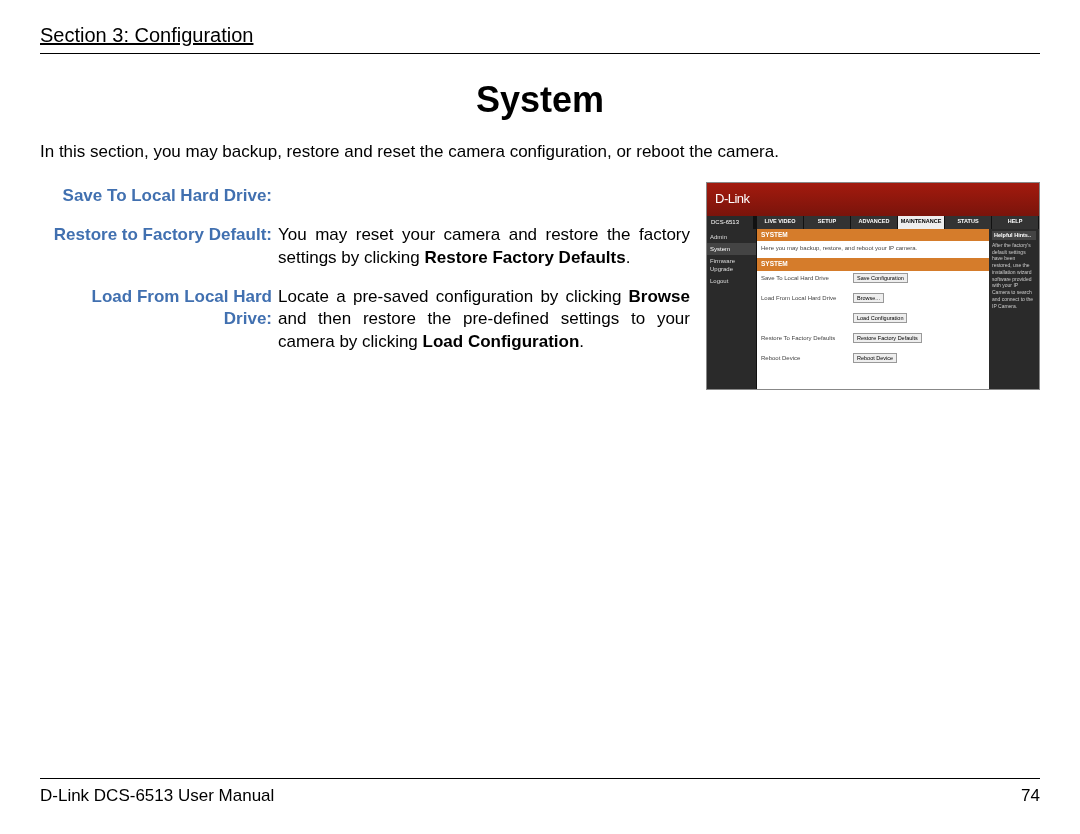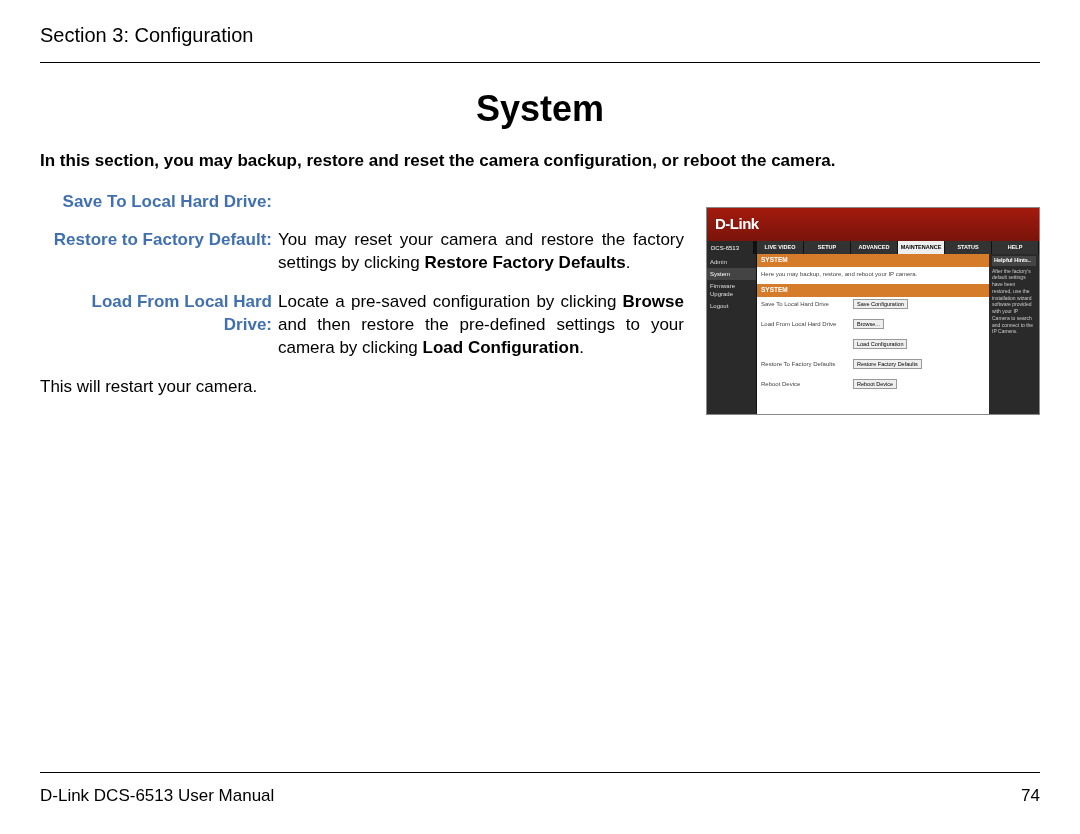--- a/index.html
+++ b/index.html
@@ -9,40 +9,40 @@
     height: 834px;
     background: #fff;
     color: #000;
     padding: 22px 40px 16px 40px;
     position: relative;
     font-size: 17px;
     line-height: 1.35;
   }
   .header {
     border-bottom: 1.5px solid #000;
-    padding-bottom: 13px;
+    padding-bottom: 4px;
     margin-bottom: 22px;
     font-size: 20px;
     font-weight: 400;
+    text-decoration: underline;
   }
   h1.title {
     text-align: center;
     font-size: 36px;
     font-weight: 700;
     margin-bottom: 16px;
   }
   .intro {
     margin-bottom: 18px;
     font-size: 17px;
-    font-weight: bold;
   }
   .content-area {
     display: flex;
-    align-items: flex-end;
-    gap: 22px;
+    align-items: center;
+    gap: 16px;
   }
   .defs {
     flex: 1;
   }
   .row {
     display: flex;
     margin-bottom: 16px;
   }
   .term {
     width: 238px;
@@ -70,22 +70,22 @@
     overflow: hidden;
   }
   .shot .banner {
     height: 33px;
     background: linear-gradient(#a31a0e, #7a140b);
     display: flex;
     align-items: center;
     padding-left: 8px;
   }
   .dlink-logo {
-    font-weight: 700;
-    font-size: 15px;
+    font-weight: 400;
+    font-size: 13px;
     color: #fff;
     letter-spacing: -0.5px;
   }
   .shot .navrow {
     height: 13px;
     background: #1a1a1a;
     display: flex;
     align-items: stretch;
     font-size: 6px;
   }
@@ -173,21 +173,21 @@
     padding: 1px 2px;
     margin-bottom: 2px;
     font-size: 5.5px;
   }
 
   .footer {
     position: absolute;
     left: 40px; right: 40px;
     bottom: 26px;
     border-top: 1.5px solid #000;
-    padding-top: 12px;
+    padding-top: 6px;
     display: flex;
     justify-content: space-between;
     font-size: 17px;
   }
 </style>
 </head>
 <body>
 
 <div class="header">
   <span>Section 3: Configuration</span>
@@ -205,21 +205,20 @@
     </div>
     <div class="row">
       <div class="term">Restore to Factory Default:</div>
       <div class="desc"><span>You may reset your camera and restore the factory settings by clicking </span><b>Restore Factory Defaults</b><span>.</span></div>
     </div>
     <div class="row">
       <div class="term">Load From Local Hard Drive:</div>
       <div class="desc"><span>Locate a pre-saved configuration by clicking </span><b>Browse</b><span> and then restore the pre-defined settings to your camera by clicking </span><b>Load Configuration</b><span>.</span></div>
     </div>
     <div class="row">
-      <div class="desc"><span>This will restart your camera.</span></div>
     </div>
   </div>
 
   <div class="shot">
     <div class="banner">
       <span class="dlink-logo">D-Link</span>
     </div>
     <div class="navrow">
       <div class="nav-model">DCS-6513</div>
       <div class="nav-tab">LIVE VIDEO</div>

